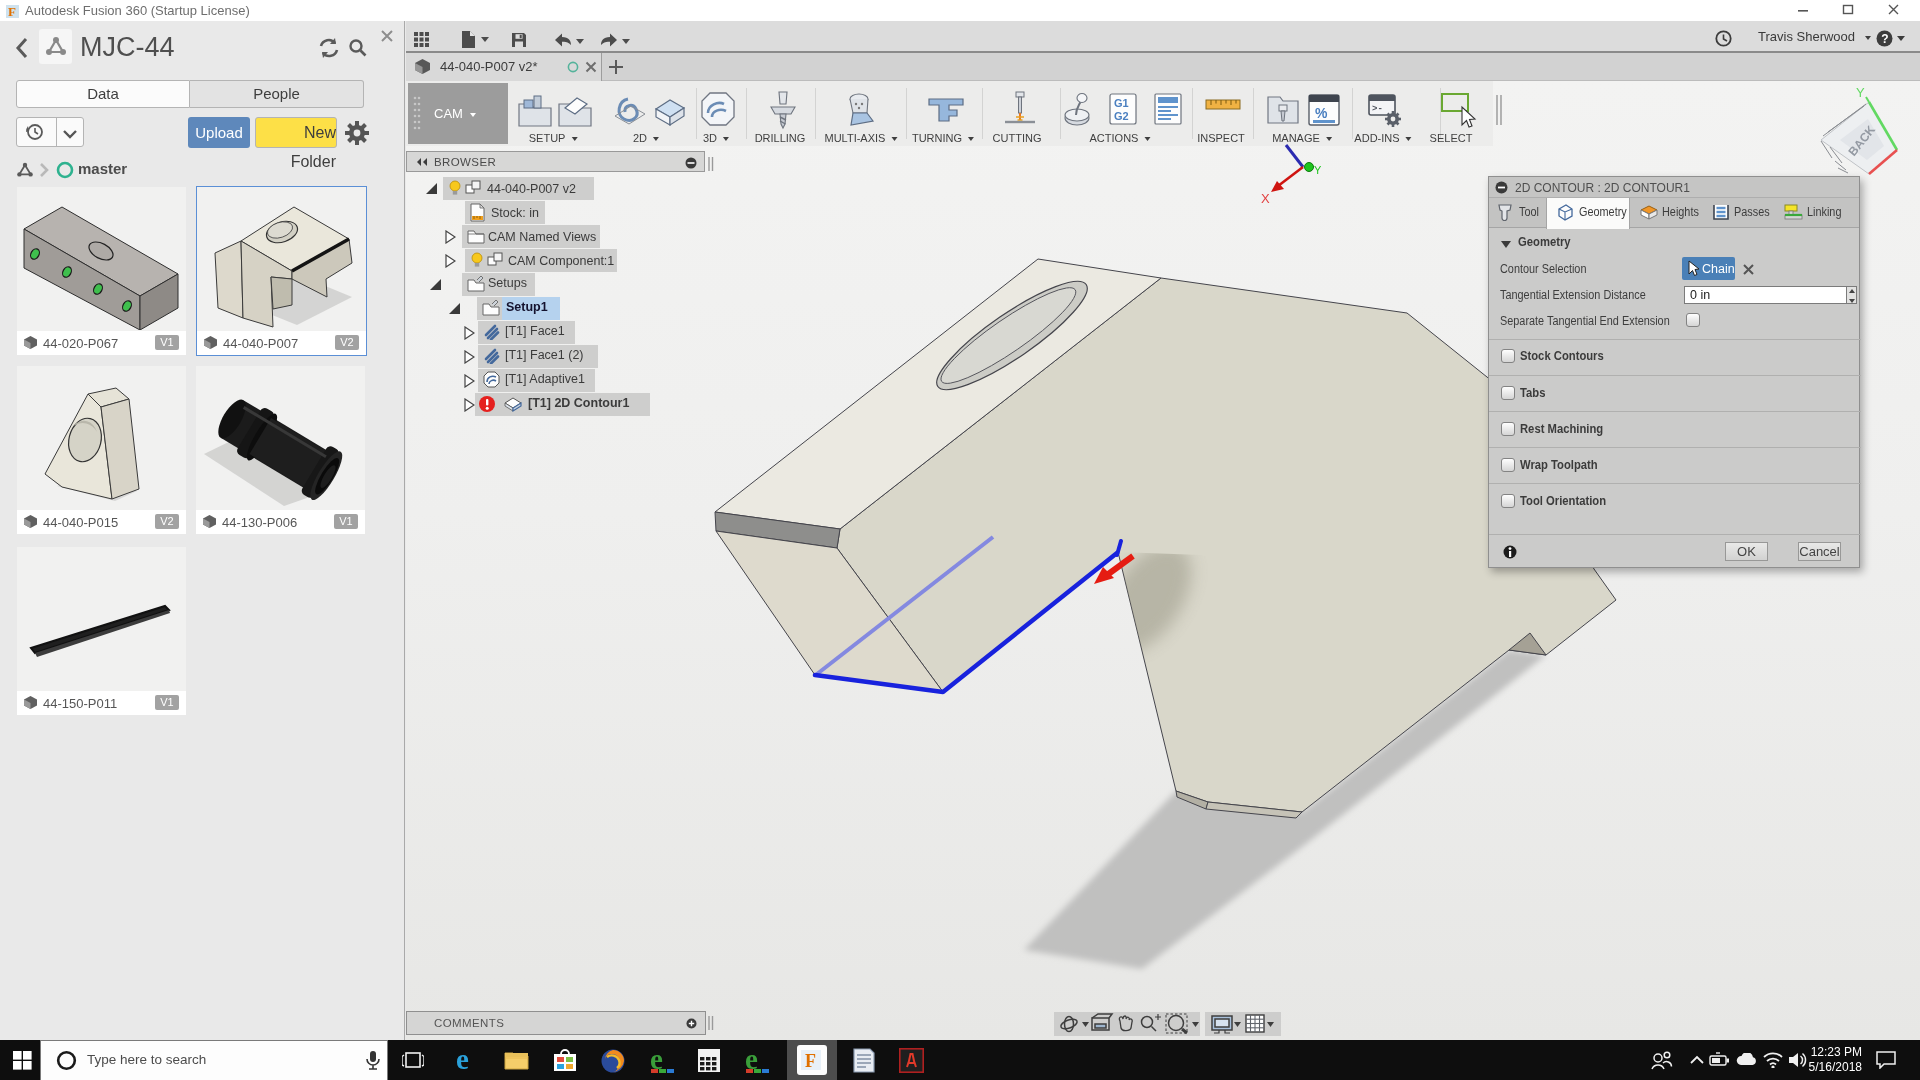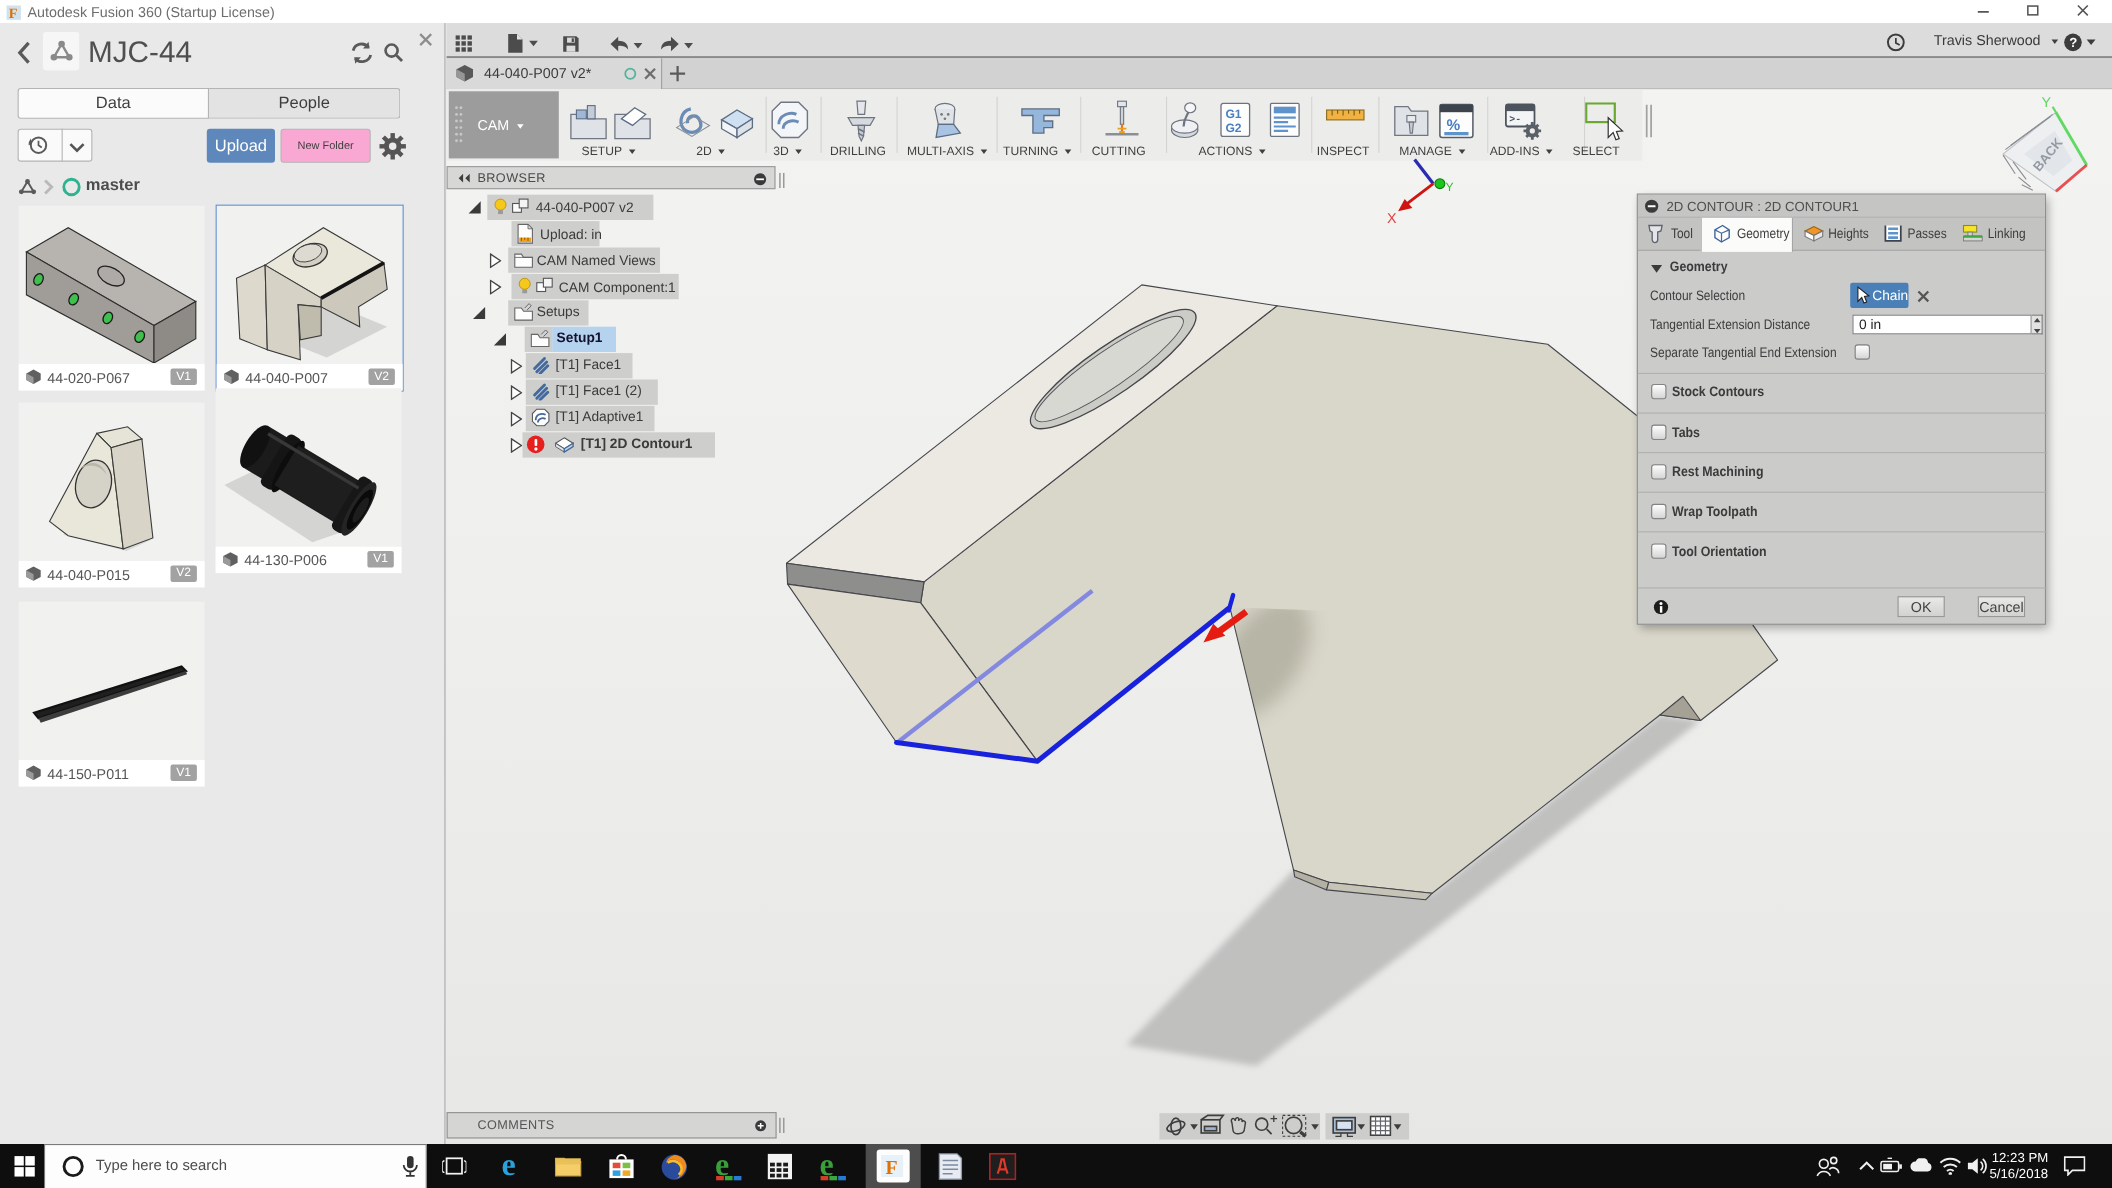--- a/index.html
+++ b/index.html
@@ -79,21 +79,21 @@
 <svg class="abs" style="left:22px;top:101px" width="26" height="21">
         <circle cx="13" cy="10" r="7" fill="none" stroke="#5a5a5a" stroke-width="1.8"></circle>
         <path d="M13,6 l0,4 3,2" fill="none" stroke="#5a5a5a" stroke-width="1.6"></path>
         <path d="M6,4 a9,9 0 0 0 -2,6 l3,-1 z" fill="#5a5a5a"></path>
       </svg>
 <div class="abs" style="left:56px;top:96px;width:1px;height:30px;background:#b4b4b4"></div>
 <svg class="abs" style="left:62px;top:108px" width="16" height="10">
         <path d="M2,2 l6,6 6,-6" fill="none" stroke="#555" stroke-width="2.4"></path>
       </svg>
 <div class="abs" style="left:188px;top:96px;width:62px;height:31px;background:#5e88bb;border-radius:3px;color:#fff;font-weight:normal;font-size:15px;text-align:center;line-height:31px">Upload</div>
-<div class="abs" style="left:255px;top:96px;width:82px;height:31px;background:#f9a8d4;border:1px solid #b4b4b4;border-radius:3px;color:#3e3e3e;font-size:10px;text-align:center;line-height:29px">New Folder</div>
+<div class="abs" style="left:255px;top:96px;width:82px;height:31px;background:#fde047;border:1px solid #b4b4b4;border-radius:3px;color:#3e3e3e;font-size:16px;text-align:right;line-height:29px">New Folder</div>
 <svg class="abs" style="left:344px;top:99px" width="26" height="26">
         <g fill="#555">
           <circle cx="13" cy="13" r="8"></circle>
           <g>
             <rect x="11" y="1" width="4" height="6"></rect>
             <rect x="11" y="19" width="4" height="6"></rect>
             <rect x="1" y="11" width="6" height="4"></rect>
             <rect x="19" y="11" width="6" height="4"></rect>
             <rect x="11" y="1" width="4" height="6" transform="rotate(45 13 13)"></rect>
             <rect x="11" y="19" width="4" height="6" transform="rotate(45 13 13)"></rect>
@@ -170,21 +170,21 @@
 </svg>
 <div class="clabel">
           <svg class="ccube" width="15" height="15">
             <polygon points="7.5,1 14,4.5 14,10.5 7.5,14 1,10.5 1,4.5" fill="#606060"></polygon>
             <polygon points="1,4.5 7.5,8 7.5,14 1,10.5" fill="#9a9a9a"></polygon>
           </svg>
           <span>44-040-P015</span>
           <b class="vb">V2</b>
         </div>
 </div>
-<div class="card" style="left:196px;top:332px">
+<div class="card" style="left:196px;top:345px">
 <svg width="169" height="143">
 <polygon points="8,88 88,140 128,126 45,70" fill="#c9c9c8" opacity="0.75"></polygon>
 <g transform="translate(36,53) rotate(31)">
 <rect x="0" y="-22" width="104" height="44" fill="#1b1b1b"></rect>
 <ellipse cx="0" cy="0" rx="9" ry="22" fill="#111111"></ellipse>
 <rect x="20" y="-27" width="15" height="54" rx="5" fill="#151515"></rect>
 <ellipse cx="35" cy="0" rx="7" ry="27" fill="#0d0d0d"></ellipse>
 <rect x="33" y="-21" width="65" height="42" fill="#1e1e1e"></rect>
 <rect x="96" y="-28" width="14" height="56" rx="5" fill="#171717"></rect>
 <ellipse cx="110" cy="0" rx="8" ry="28" fill="#242424"></ellipse>
@@ -524,21 +524,21 @@
 <svg class="abs" style="left:64px;top:52px" width="15" height="19">
         <path d="M1,1 L10,1 L14,5 L14,18 L1,18 Z" fill="#fdfdfd" stroke="#666" stroke-width="1"></path>
         <path d="M10,1 L10,5 L14,5 Z" fill="#ddd" stroke="#666" stroke-width="0.8"></path>
         <rect x="2" y="13" width="11" height="4" fill="#f0a01e"></rect>
         <g stroke="#7a5200" stroke-width="0.8">
           <line x1="4" y1="13" x2="4" y2="16"></line>
           <line x1="7" y1="13" x2="7" y2="15"></line>
           <line x1="10" y1="13" x2="10" y2="16"></line>
         </g>
       </svg>
-<div class="ttxt" style="left:85px;top:55px">Upload: in</div>
+<div class="ttxt" style="left:85px;top:55px">Stock: in</div>
 <div class="trow" style="left:56px;top:74px;width:138px"></div>
 <svg class="abs texp" style="left:38px;top:79px" width="12" height="14">
         <polygon points="2,1 11,7 2,13" fill="#fdfdfd" stroke="#444" stroke-width="1.2"></polygon>
       </svg>
 <svg class="abs" style="left:61px;top:77px" width="18" height="16">
         <path d="M1,3 L7,3 L9,6 L17,6 L17,15 L1,15 Z" fill="#fdfdfd" stroke="#666" stroke-width="1"></path>
         <path d="M1,6 L17,6" stroke="#666" stroke-width="0.8"></path>
       </svg>
 <div class="ttxt" style="left:82px;top:79px">CAM Named Views</div>
 <div class="trow" style="left:59px;top:98px;width:152px"></div>

